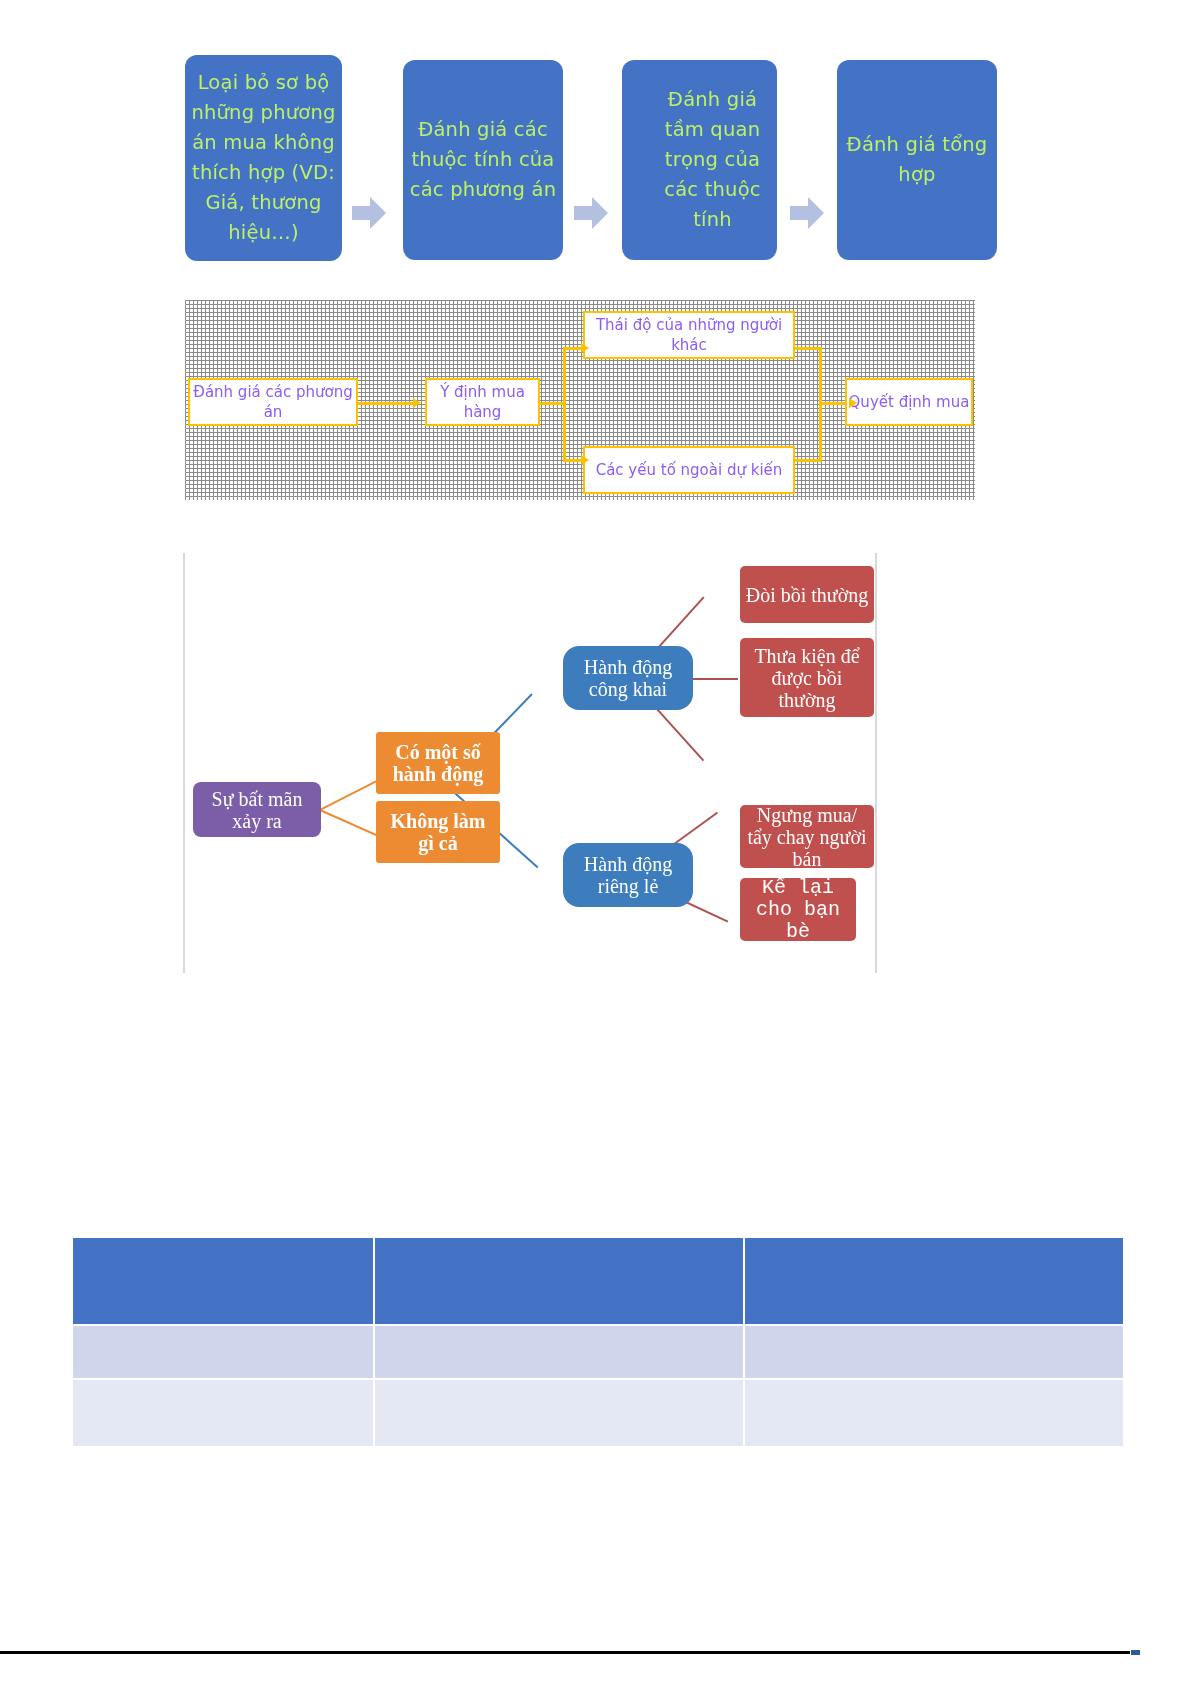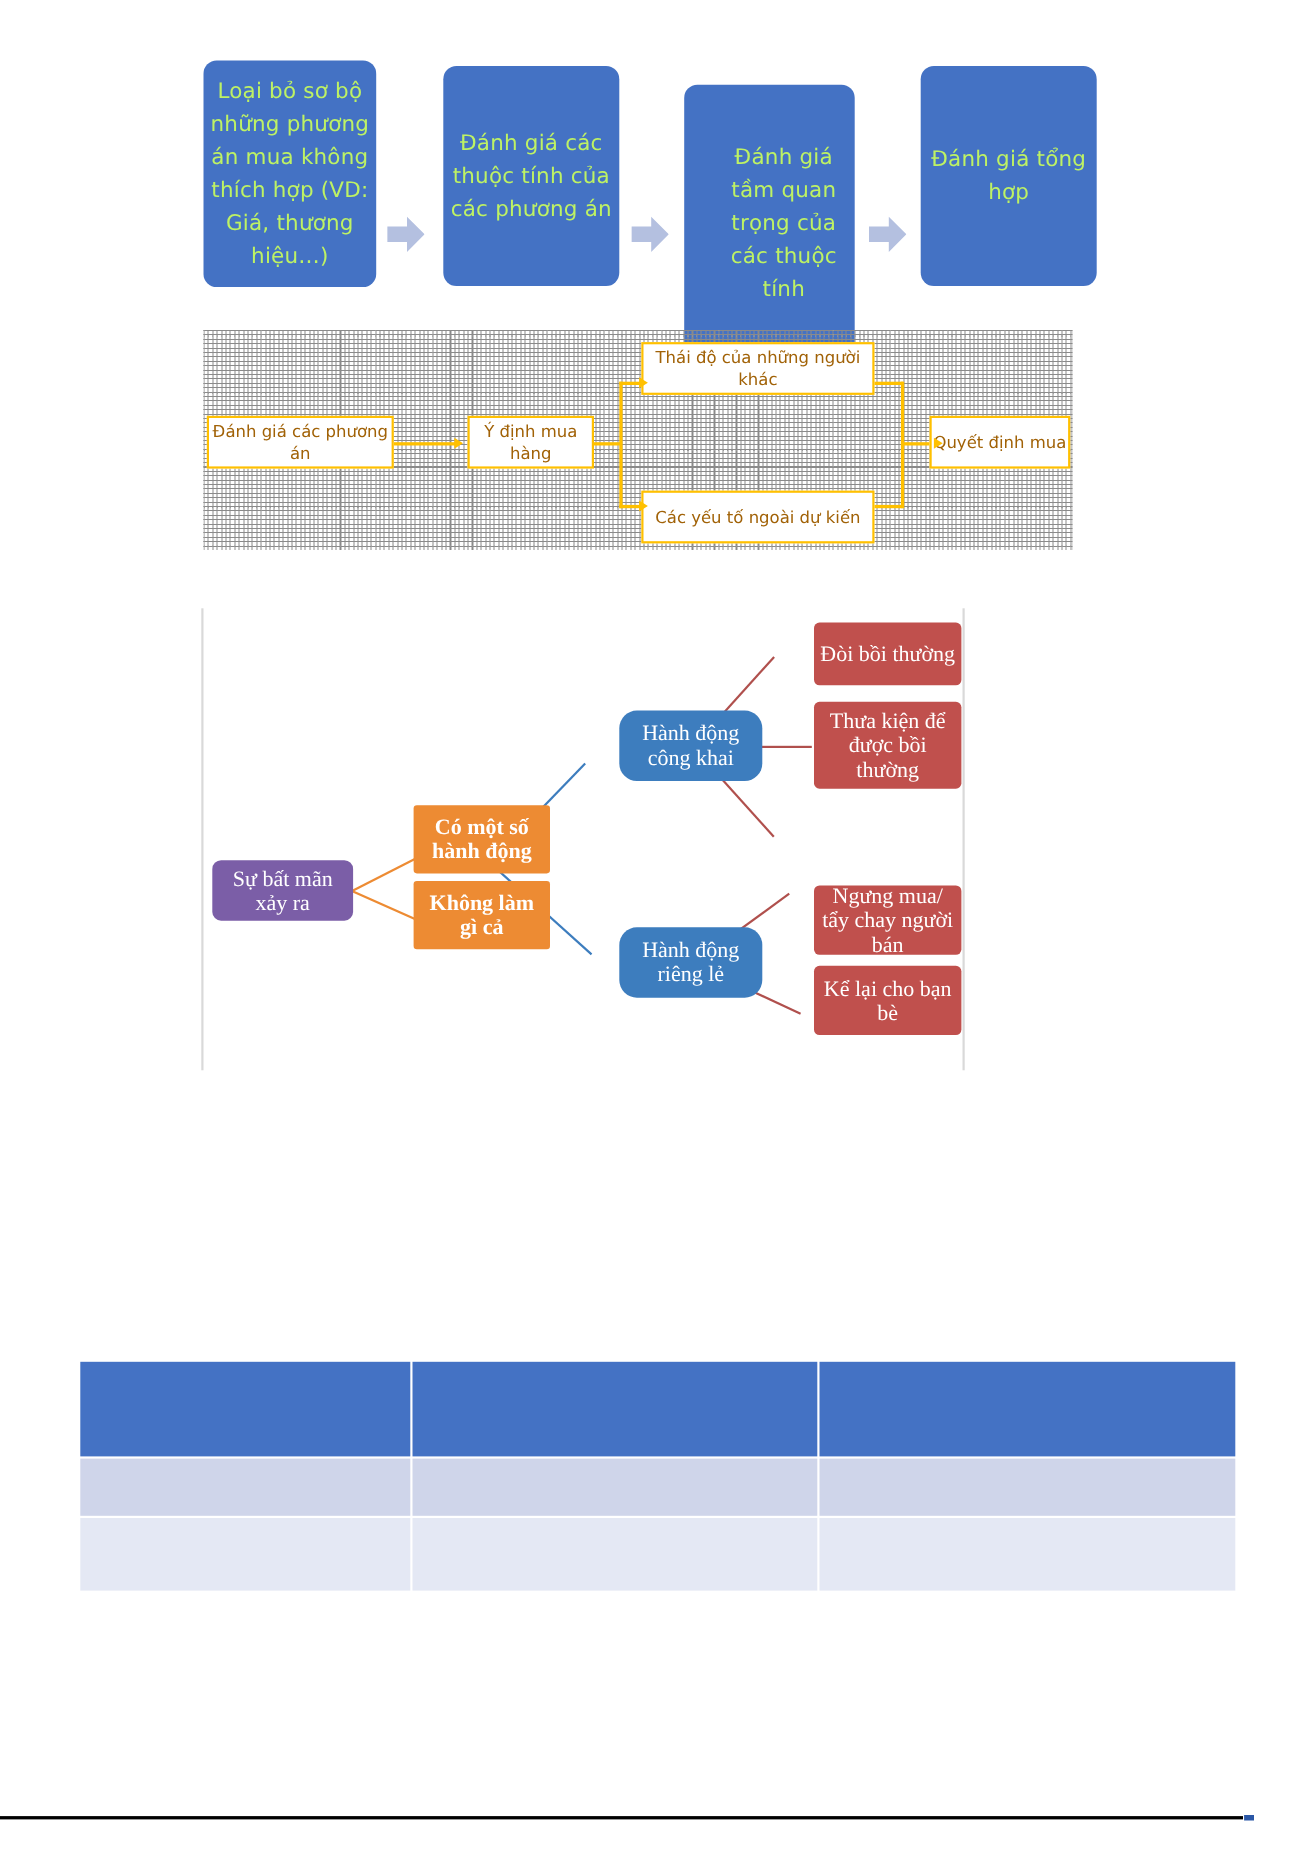--- a/index.html
+++ b/index.html
@@ -79,21 +79,21 @@
     position: absolute;
     top: 0; bottom: 0;
     width: 1px;
     background-image: repeating-linear-gradient(to bottom,
        #9a9a9a 0, #9a9a9a 1px, rgba(255,255,255,0) 1px, rgba(255,255,255,0) 4px);
   }
   .yl-box {
     position: absolute;
     border: 2.5px solid #FFC000;
     background: #ffffff;
-    color: #a16207;
+    color: #8b5cf6;
     display: flex;
     align-items: center;
     justify-content: center;
     text-align: center;
     font-family: "DejaVu Sans", sans-serif;
     font-size: 15px;
     line-height: 20px;
     box-sizing: border-box;
     z-index: 3;
   }
@@ -214,21 +214,21 @@
     <div class="proc-box" style="left:218px; top:5px; width:160px; height:200px;">
       <span>Đánh giá các thuộc tính của các phương án</span>
     </div>
 
     <div class="proc-arrow" style="left:389px; top:140px;">
       <svg width="34" height="36" viewBox="0 0 34 36" aria-hidden="true">
         <polygon points="0,11 18,11 18,2 34,18 18,34 18,25 0,25" fill="#B4C0E0"></polygon>
       </svg>
     </div>
 
-    <div class="proc-box" style="left:437px; top:22px; width:155px; height:252px;padding-left:32px;">
+    <div class="proc-box" style="left:437px; top:5px; width:155px; height:200px;padding-left:32px;">
       <span>Đánh giá tầm quan trọng của các thuộc tính</span>
     </div>
 
     <div class="proc-arrow" style="left:605px; top:140px;">
       <svg width="34" height="36" viewBox="0 0 34 36" aria-hidden="true">
         <polygon points="0,11 18,11 18,2 34,18 18,34 18,25 0,25" fill="#B4C0E0"></polygon>
       </svg>
     </div>
 
     <div class="proc-box" style="left:652px; top:5px; width:160px; height:200px;">
@@ -338,21 +338,21 @@
     <div class="t-node leaf" style="left:557px; top:13px; width:134px; height:57px;">
       <span>Đòi bồi thường</span>
     </div>
     <div class="t-node leaf" style="left:557px; top:85px; width:134px; height:79px;">
       <span>Thưa kiện để được bồi thường</span>
     </div>
 
     <div class="t-node leaf" style="left:557px; top:252px; width:134px; height:63px;">
       <span>Ngưng mua/ tẩy chay người bán</span>
     </div>
-    <div class="t-node leaf" style="left:557px; top:325px; width:134px; height:63px;">
+    <div class="t-node leaf" style="left:557px; top:325px; width:116px; height:63px;font-family:Liberation Mono, monospace;">
       <span>Kể lại cho bạn bè</span>
     </div>
   </div>
 
   <table id="data-table">
     <thead>
       <tr>
         <th style="width:300px;"></th>
         <th style="width:368px;"></th>
         <th style="width:378px;"></th>

